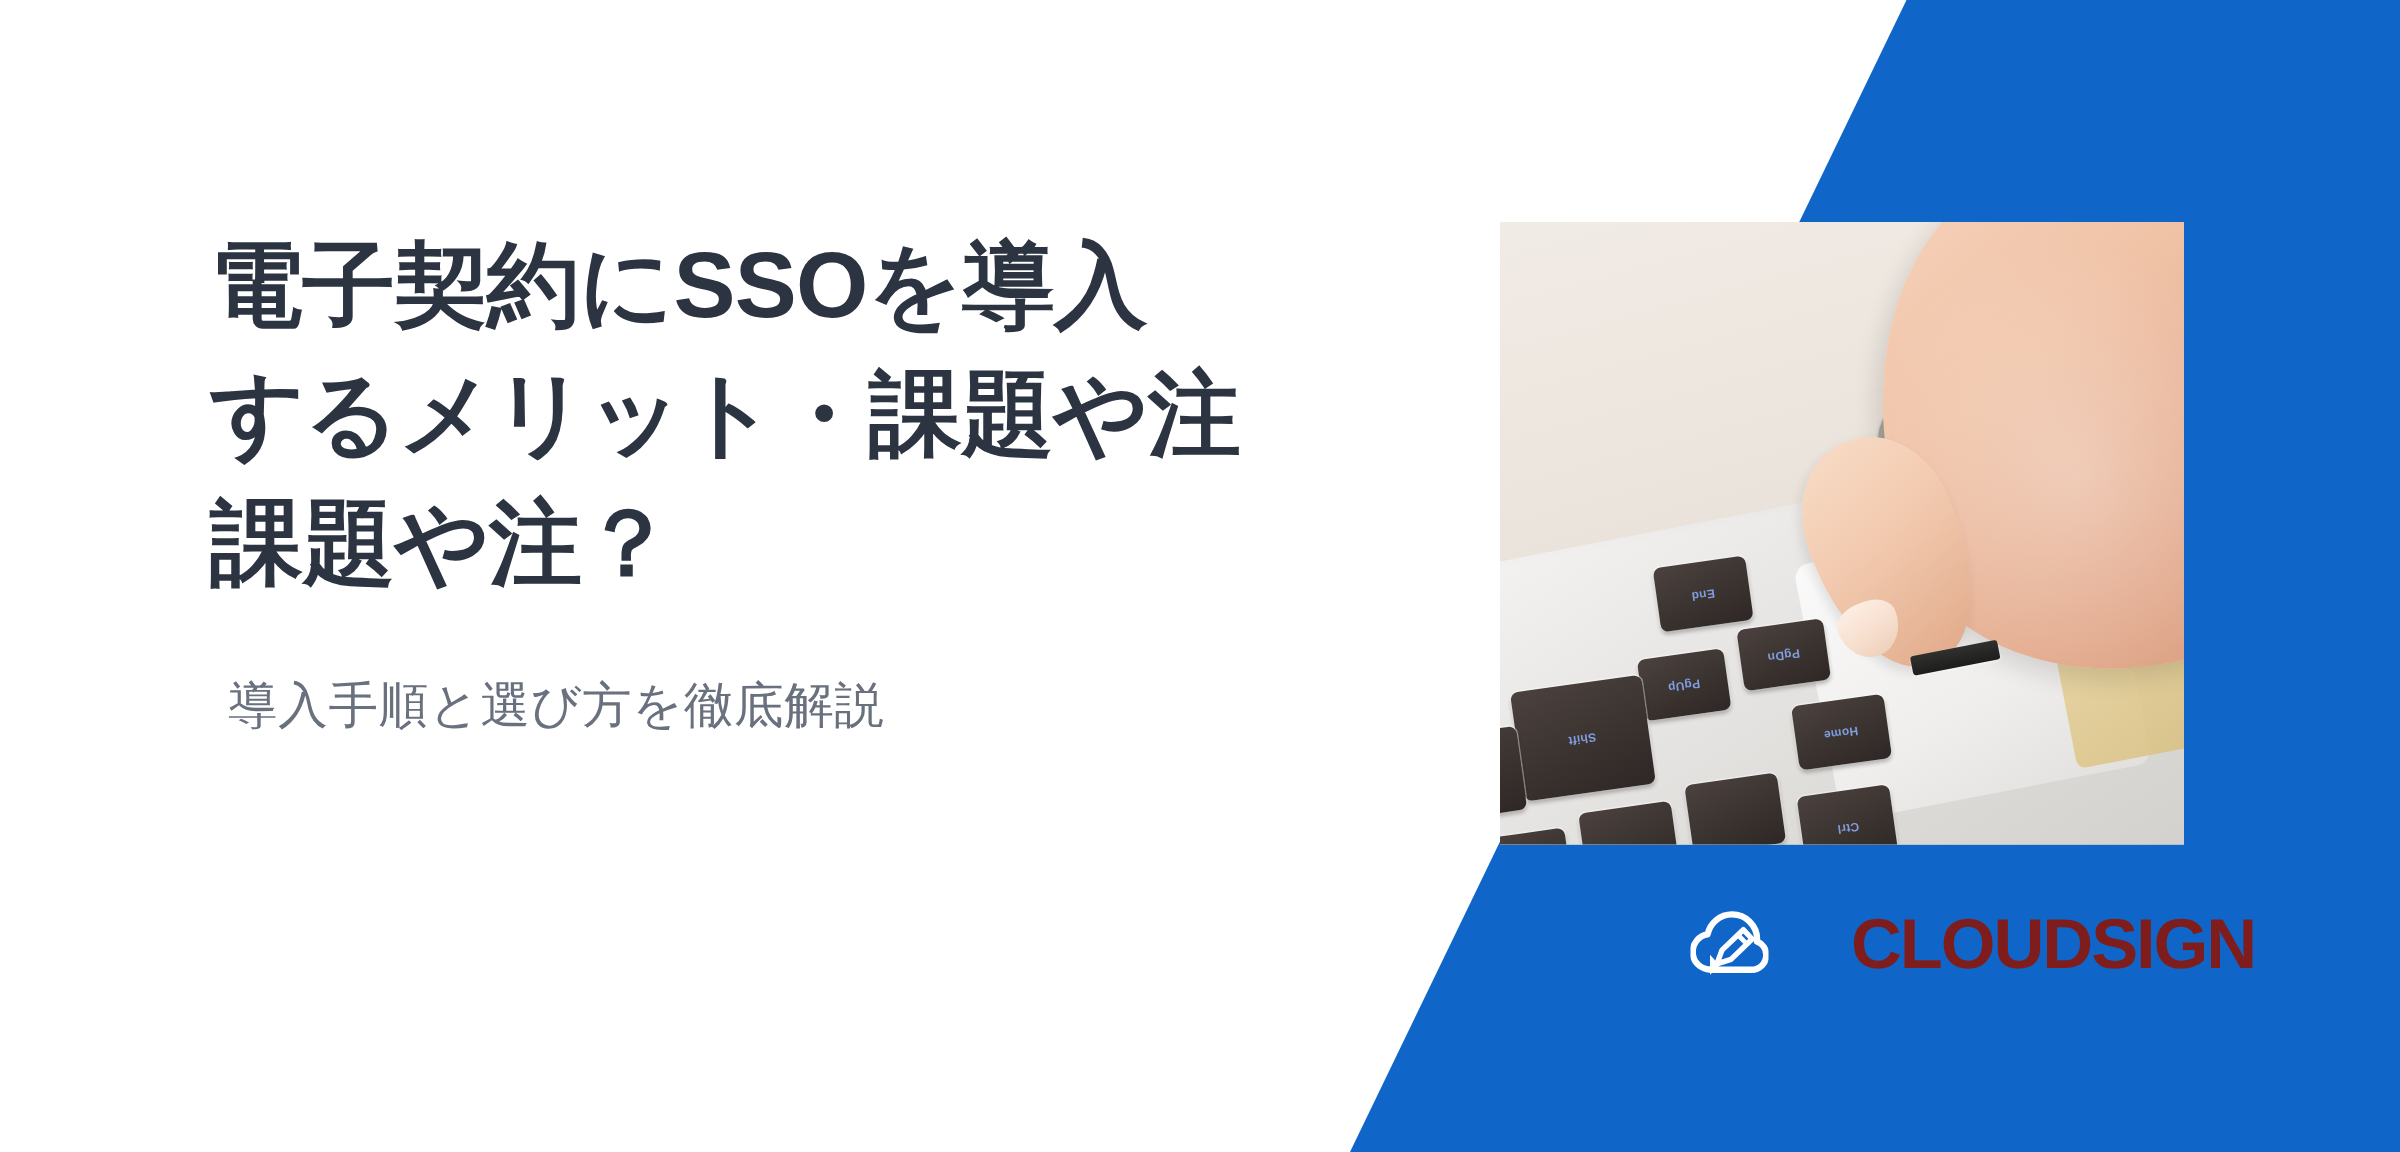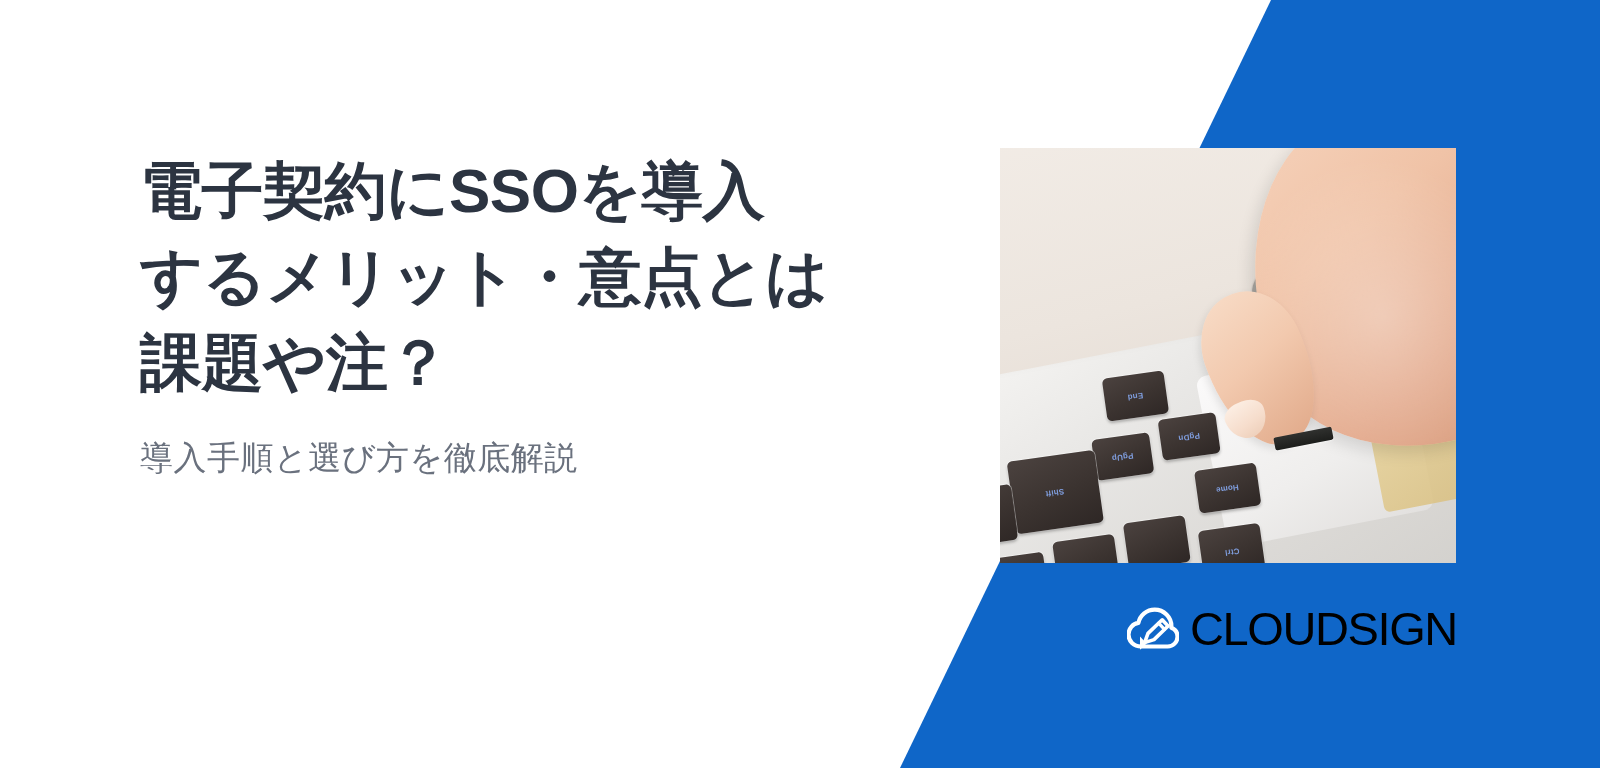--- a/index.html
+++ b/index.html
@@ -47,21 +47,21 @@
     font-size: 62px;
     font-weight: bold;
     line-height: 1.39;
     letter-spacing: -0.5px;
     white-space: nowrap;
   }
   .headline .hl-line {
     display: block;
   }
   .subhead {
-    margin: 0;
+    margin: 12px;
     padding-top: 30px;
     color: #6a717e;
     font-size: 33px;
     font-weight: normal;
     line-height: 1.3;
     letter-spacing: 0.5px;
     white-space: nowrap;
   }
 
   
@@ -247,39 +247,40 @@
     display: flex;
     align-items: center;
     gap: 11px;
   }
   .logo-mark {
     width: 52px;
     height: 46px;
     display: block;
   }
   .logo-word {
-    color: #000000;
+    color: #7f1d1d;
     font-size: 47px;
-    font-weight: normal;
+    font-weight: bold;
     letter-spacing: -1.4px;
     line-height: 1;
     white-space: nowrap;
+    margin-left: 44px;
   }
 </style>
 </head>
 <body>
 
 <div class="canvas">
 
   <div class="blue-band"></div>
 
   <div class="text-block">
     <h1 class="headline">
       <span class="hl-line">電子契約にSSOを導入</span>
-      <span class="hl-line">するメリット・意点とは</span>
+      <span class="hl-line">するメリット・課題や注</span>
       <span class="hl-line">課題や注？</span>
     </h1>
     <p class="subhead">導入手順と選び方を徹底解説</p>
   </div>
 
   <div class="photo">
     <div class="photo-inner">
       <div class="ph-backdrop"></div>
       <div class="ph-laptop"></div>
       <div class="ph-panel"></div>

